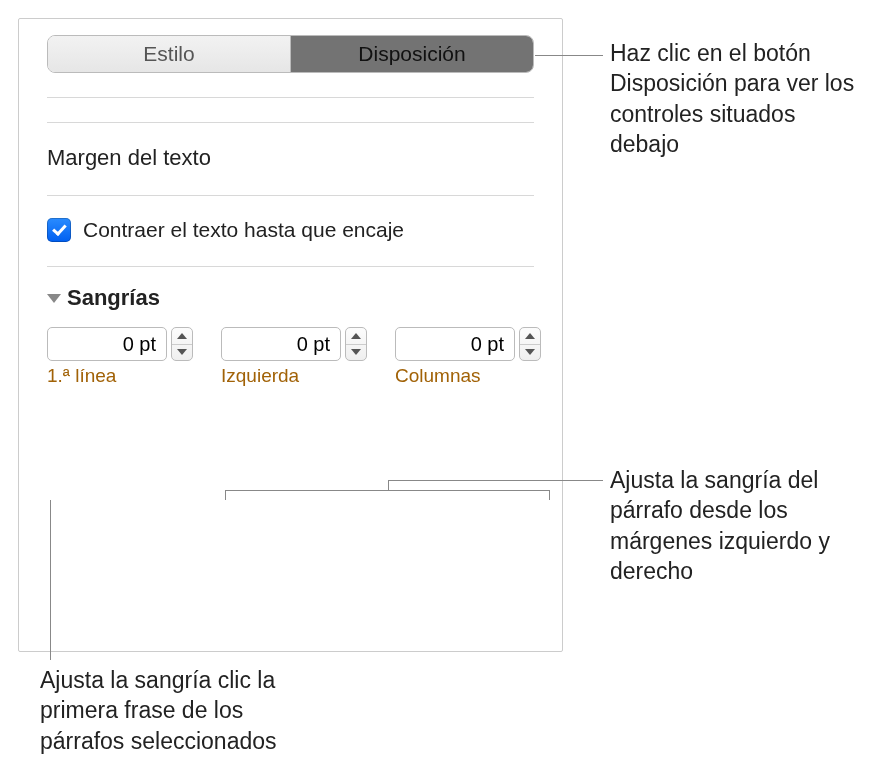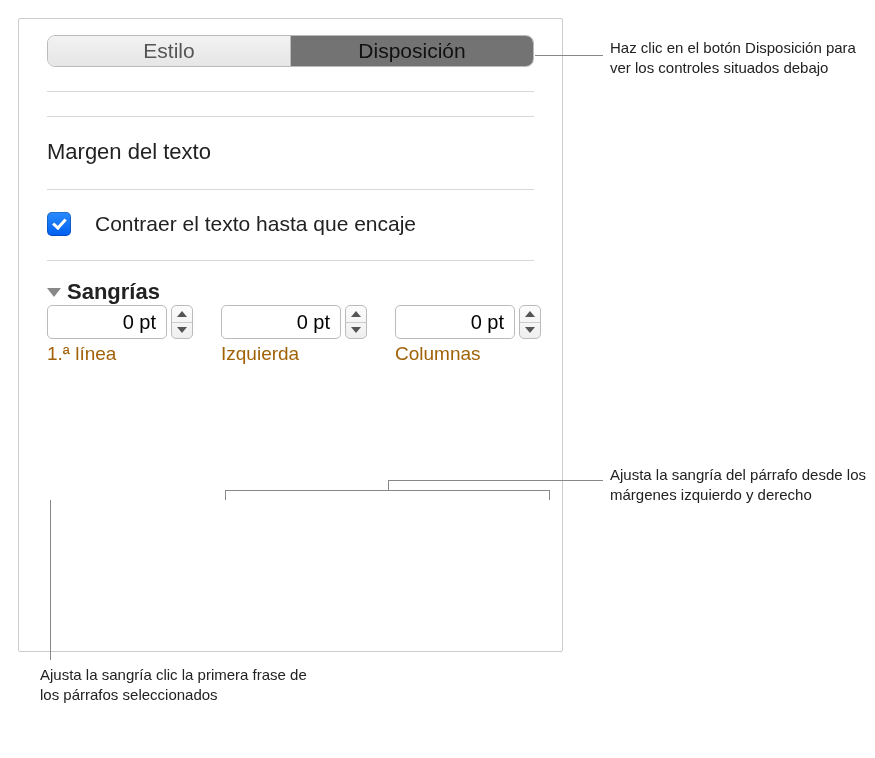--- a/index.html
+++ b/index.html
@@ -24,21 +24,21 @@
     border-radius: 2px;
   }
 
   
   .seg {
     display: flex;
     margin: 16px 28px 0 28px;
     border: 1px solid #bbb;
     border-radius: 8px;
     overflow: hidden;
-    height: 32px;
+    height: 38px;
   }
   .seg-btn {
     flex: 1;
     display: flex;
     align-items: center;
     justify-content: center;
     font-size: 21px;
     cursor: pointer;
   }
   .seg-btn.inactive {
@@ -129,21 +129,21 @@
     width: 0; height: 0;
     border-left: 5px solid transparent;
     border-right: 5px solid transparent;
     border-top: 6px solid #555;
   }
 
   .checkrow {
     display: flex;
     align-items: flex-end;
     margin: 22px 28px 0 28px;
-    gap: 24px;
+    gap: 12px;
   }
   .checkbox {
     width: 24px;
     height: 24px;
     border-radius: 5px;
     background: linear-gradient(#2a8cff, #005ff0);
     display: flex;
     align-items: center;
     justify-content: center;
     cursor: pointer;
@@ -154,35 +154,35 @@
     height: 8px;
     border-left: 3px solid #fff;
     border-bottom: 3px solid #fff;
     transform: rotate(-48deg) translate(1px,-1px);
   }
   .check-label { font-size: 21px; }
 
   .indent-row {
     display: flex;
     gap: 28px;
-    margin: 0 28px 0 28px;
+    margin: 16px 28px 0 28px;
   }
   .indent-col {
     display: flex;
     flex-direction: column;
     align-items: flex-start;
     gap: 4px;
   }
   .indent-col .stepper-input { width: 120px; }
   .indent-caption { font-size: 19px; color: #a16207; }
 
   
   .callout {
     position: absolute;
-    font-size: 15px;
+    font-size: 23px;
     line-height: 1.32;
     color: #222;
     width: 260px;
   }
   .callout-line {
     position: absolute;
     border-top: 1px solid #888;
   }
   .callout-vline {
     position: absolute;

